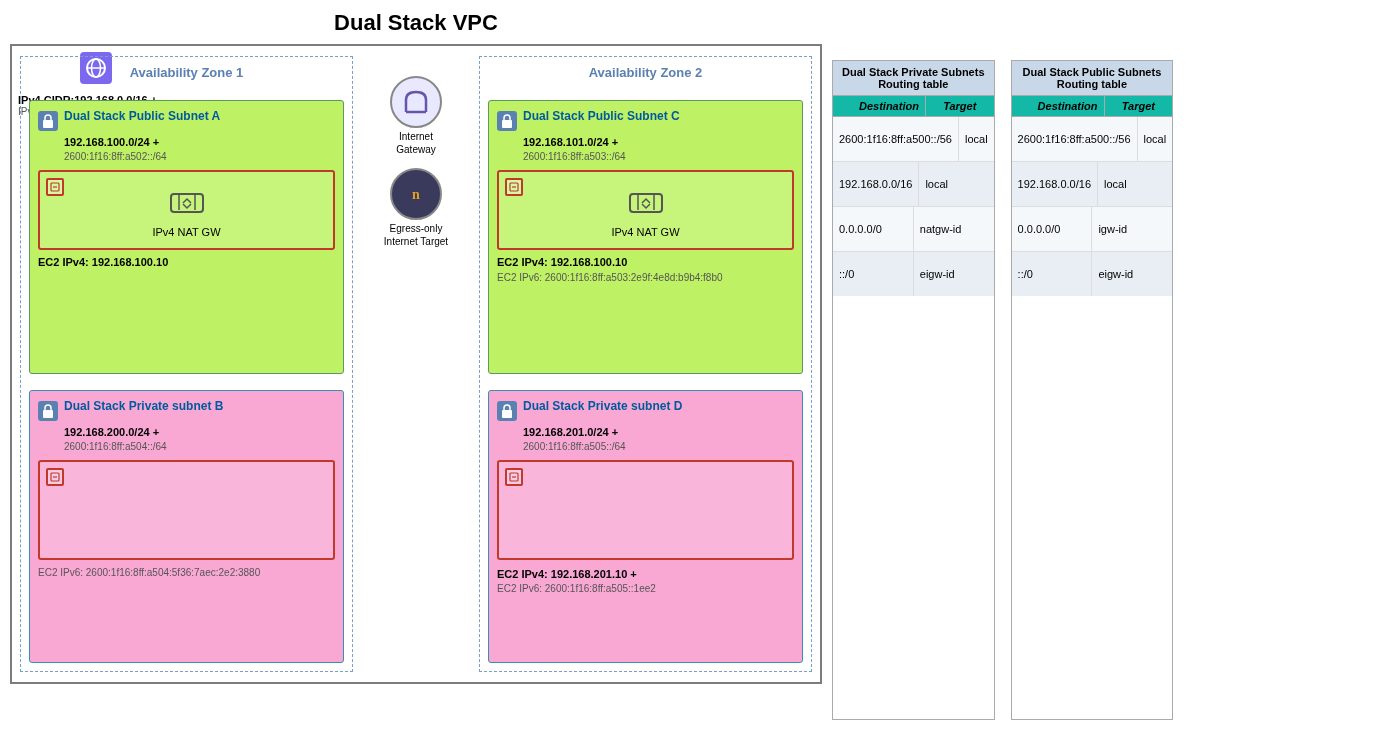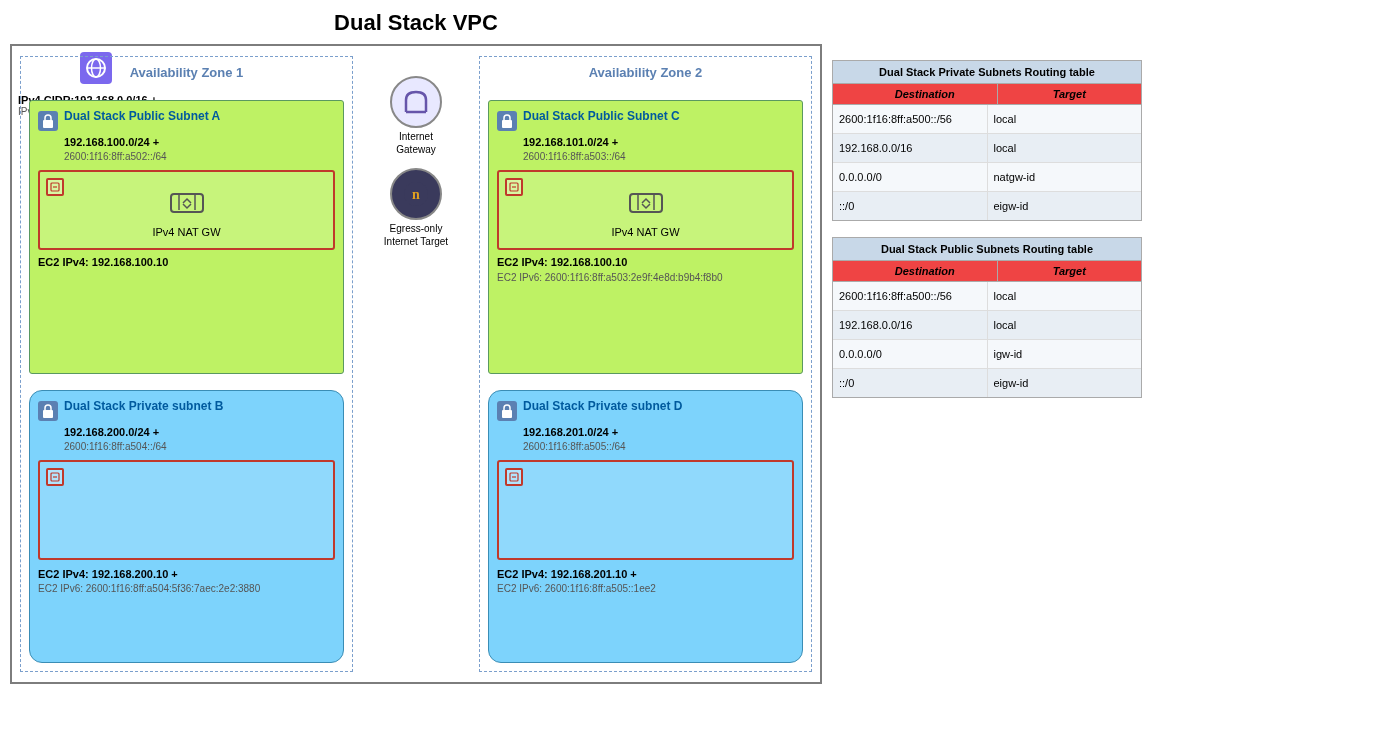--- a/index.html
+++ b/index.html
@@ -112,23 +112,23 @@
     .subnet-public {
       background: #bef264;
       border: 1.5px solid #5a9960;
       border-radius: 3px;
       padding: 8px;
       flex: 1;
       min-height: 170px;
       position: relative;
     }
     .subnet-private {
-      background: #7dd3fc;
+      background: #f9a8d4;
       border: 1.5px solid #3a8db5;
-      border-radius: 13px;
+      border-radius: 3px;
       padding: 8px;
       flex: 1;
       min-height: 210px;
       position: relative;
     }
     .subnet-header {
       display: flex;
       align-items: flex-start;
       gap: 6px;
       margin-bottom: 4px;
@@ -225,60 +225,60 @@
       min-height: 90px;
       margin: 8px 0;
       position: relative;
     }
 
     
     .routing-tables {
       width: 310px;
       flex-shrink: 0;
       display: flex;
-      flex-direction: column;
+      flex-direction: row;
       gap: 16px;
       padding-top: 50px;
     }
     .rt-table {
       border: 1px solid #aaa;
       font-size: 11px;
       width: 100%;
     }
     .rt-table-header {
       background: #c8d8e8;
       text-align: center;
       font-weight: bold;
       font-size: 11px;
       padding: 5px 4px;
       border-bottom: 1px solid #aaa;
     }
     .rt-col-header {
       display: flex;
-      background: #ef4444;
+      background: #14b8a6;
       border-bottom: 1px solid #aaa;
       padding-left: 20px;
     }
     .rt-col-header .col {
       flex: 1;
       padding: 4px 6px;
       font-weight: bold;
       font-style: italic;
       border-right: 1px solid #aaa;
       text-align: center;
     }
     .rt-col-header .col:last-child { border-right: none; }
     .rt-row {
       display: flex;
       border-bottom: 1px solid #ddd;
     }
     .rt-row:last-child { border-bottom: none; }
     .rt-row .cell {
       flex: 1;
-      padding: 8px 6px;
+      padding: 16px 6px;
       border-right: 1px solid #ddd;
     }
     .rt-row .cell:last-child { border-right: none; }
     .rt-row:nth-child(odd) { background: #f5f8fb; }
     .rt-row:nth-child(even) { background: #e8eef4; }
 
     
     .vpc-ipv4-label {
       font-size: 11px;
       font-weight: bold;
@@ -366,21 +366,20 @@
 
           <div class="ec2-box" style="min-height:100px;margin:6px 0;">
             <div class="resource-icon-small">
               <svg width="10" height="10" viewBox="0 0 10 10">
                 <rect x="1" y="1" width="8" height="8" rx="1" fill="none" stroke="#c0392b" stroke-width="1.2"></rect>
                 <line x1="3" y1="5" x2="7" y2="5" stroke="#c0392b" stroke-width="1.2"></line>
               </svg>
             </div>
           </div>
 
-          <div class="ec2-info">EC2 IPv4: 192.168.200.10 +</div>
           <div class="ec2-info-v6">EC2 IPv6: 2600:1f16:8ff:a504:5f36:7aec:2e2:3880</div>
         </div>
       </div>
 
       <div class="middle-gw">
 
         <div class="gw-icon-wrapper">
           <div class="gw-icon-circle gw-internet-icon">
             <svg width="36" height="36" viewBox="0 0 36 36">
 

